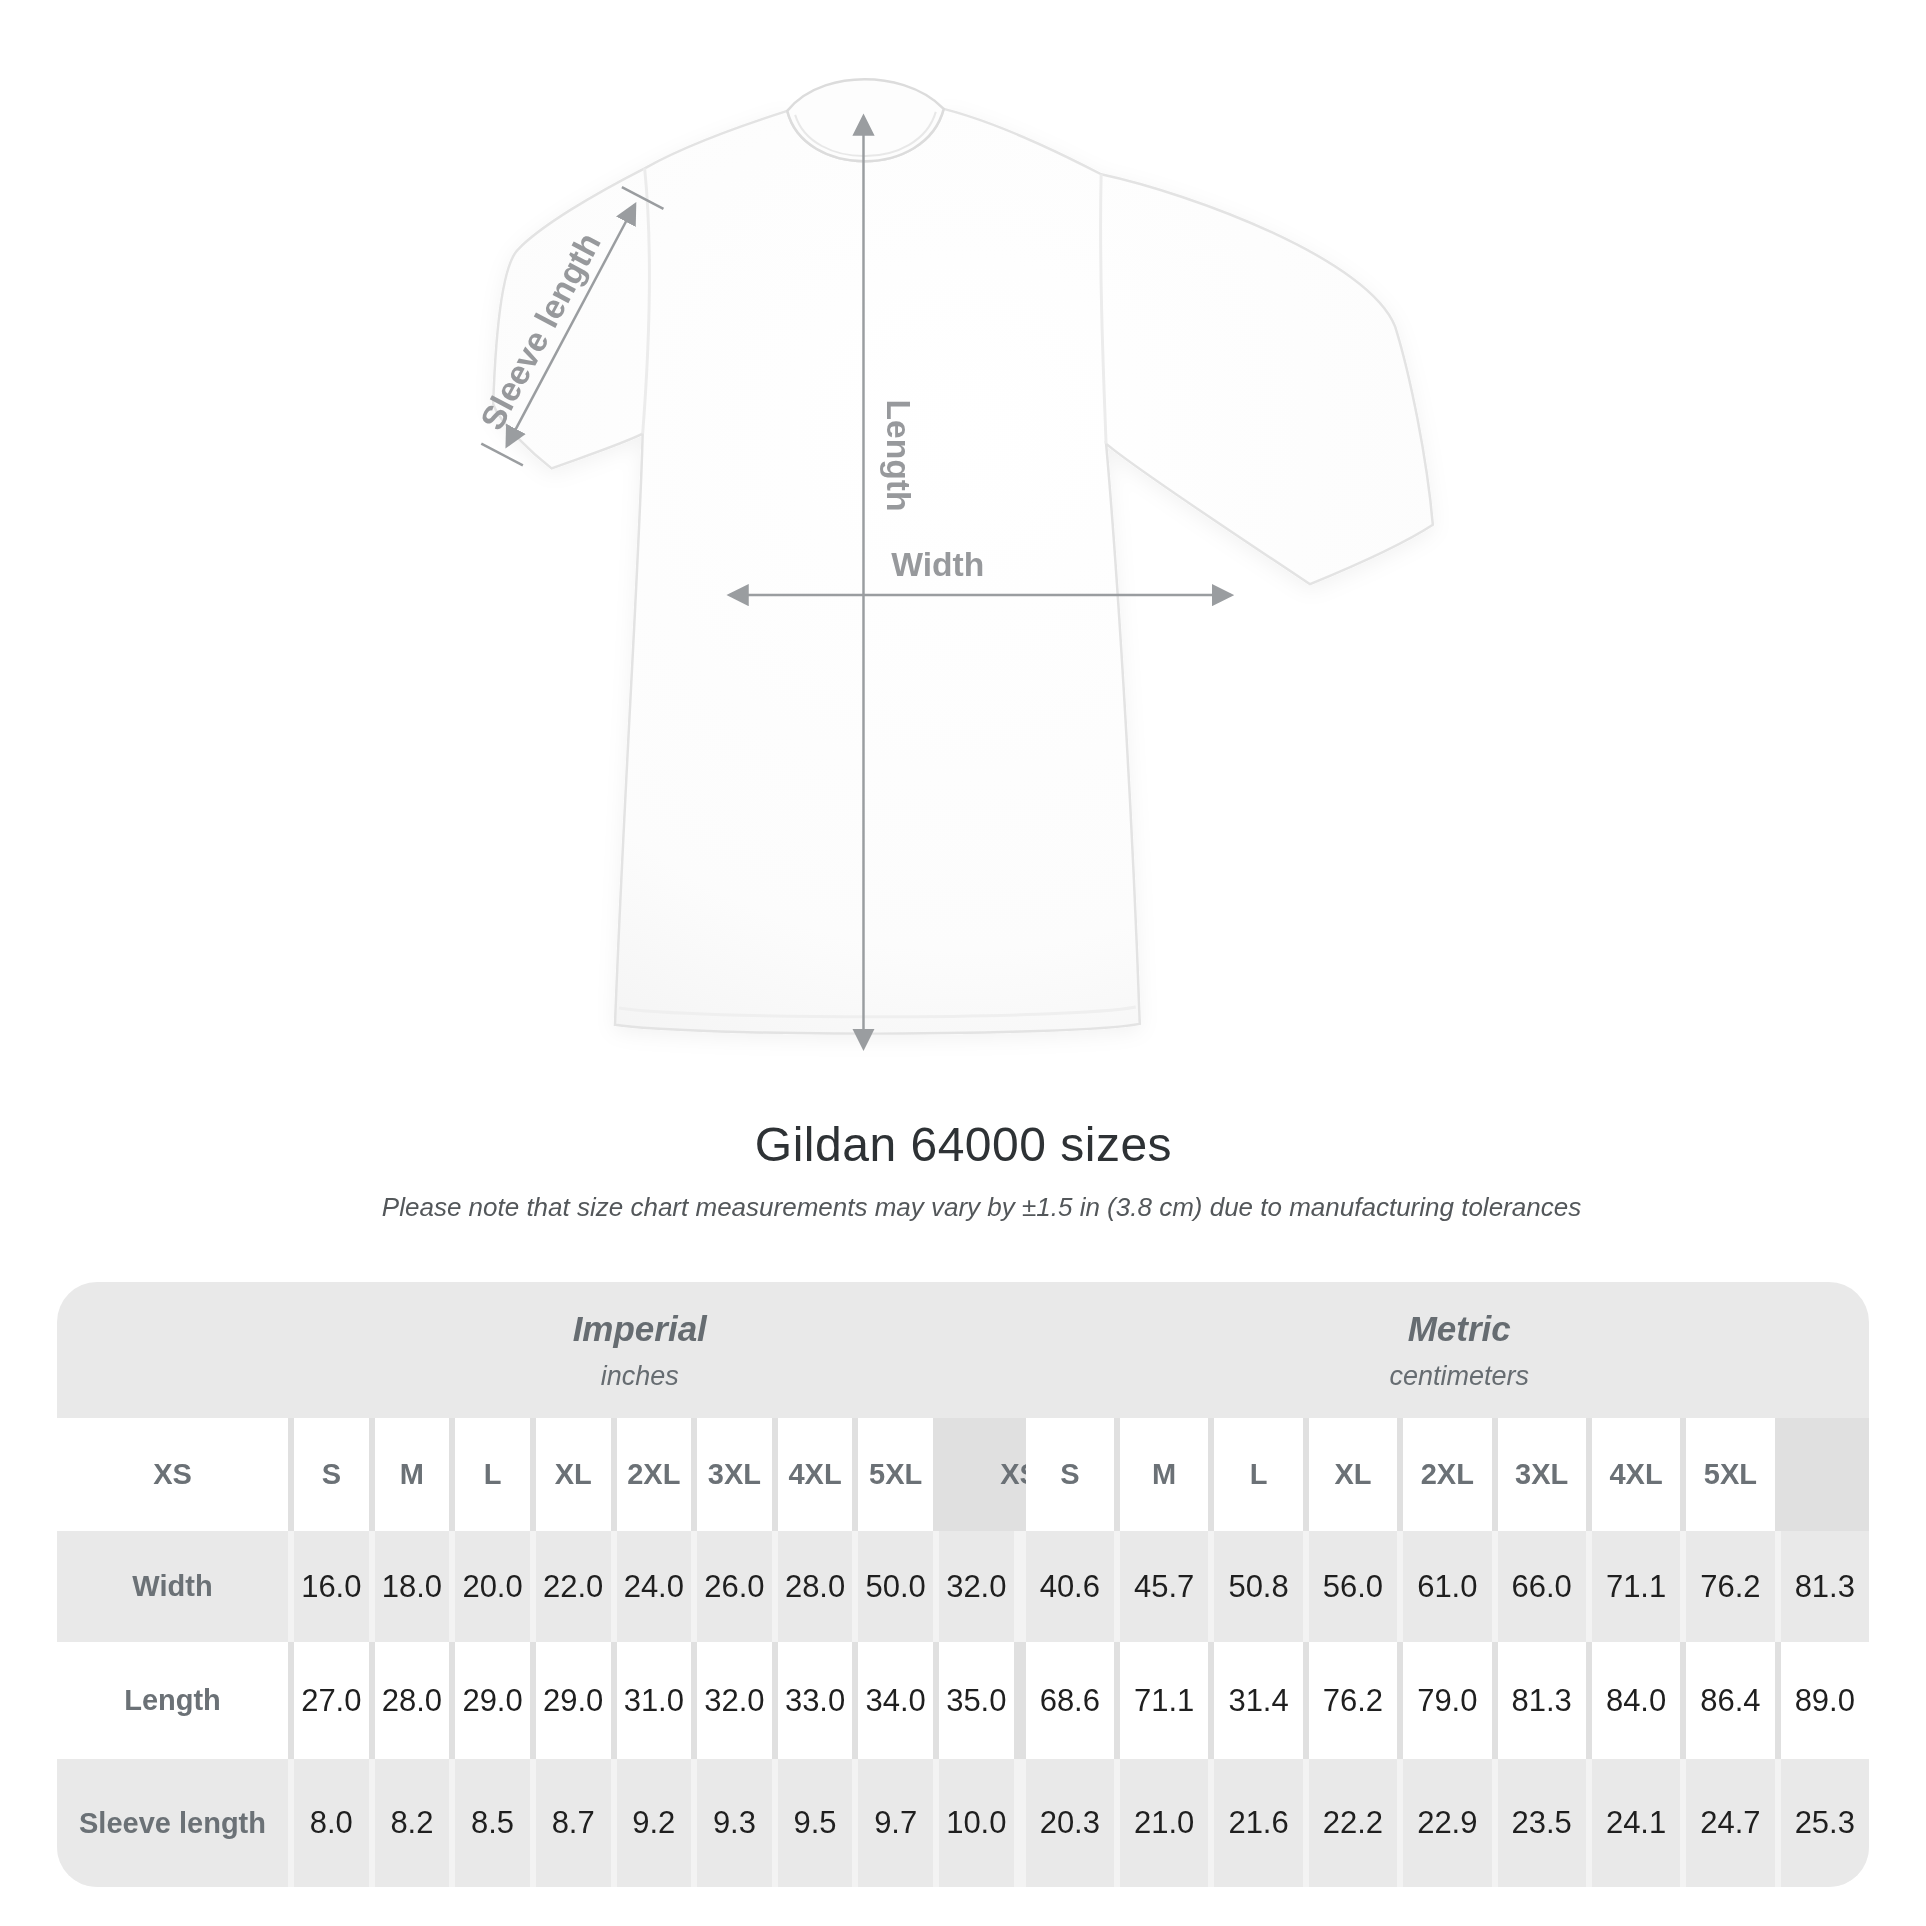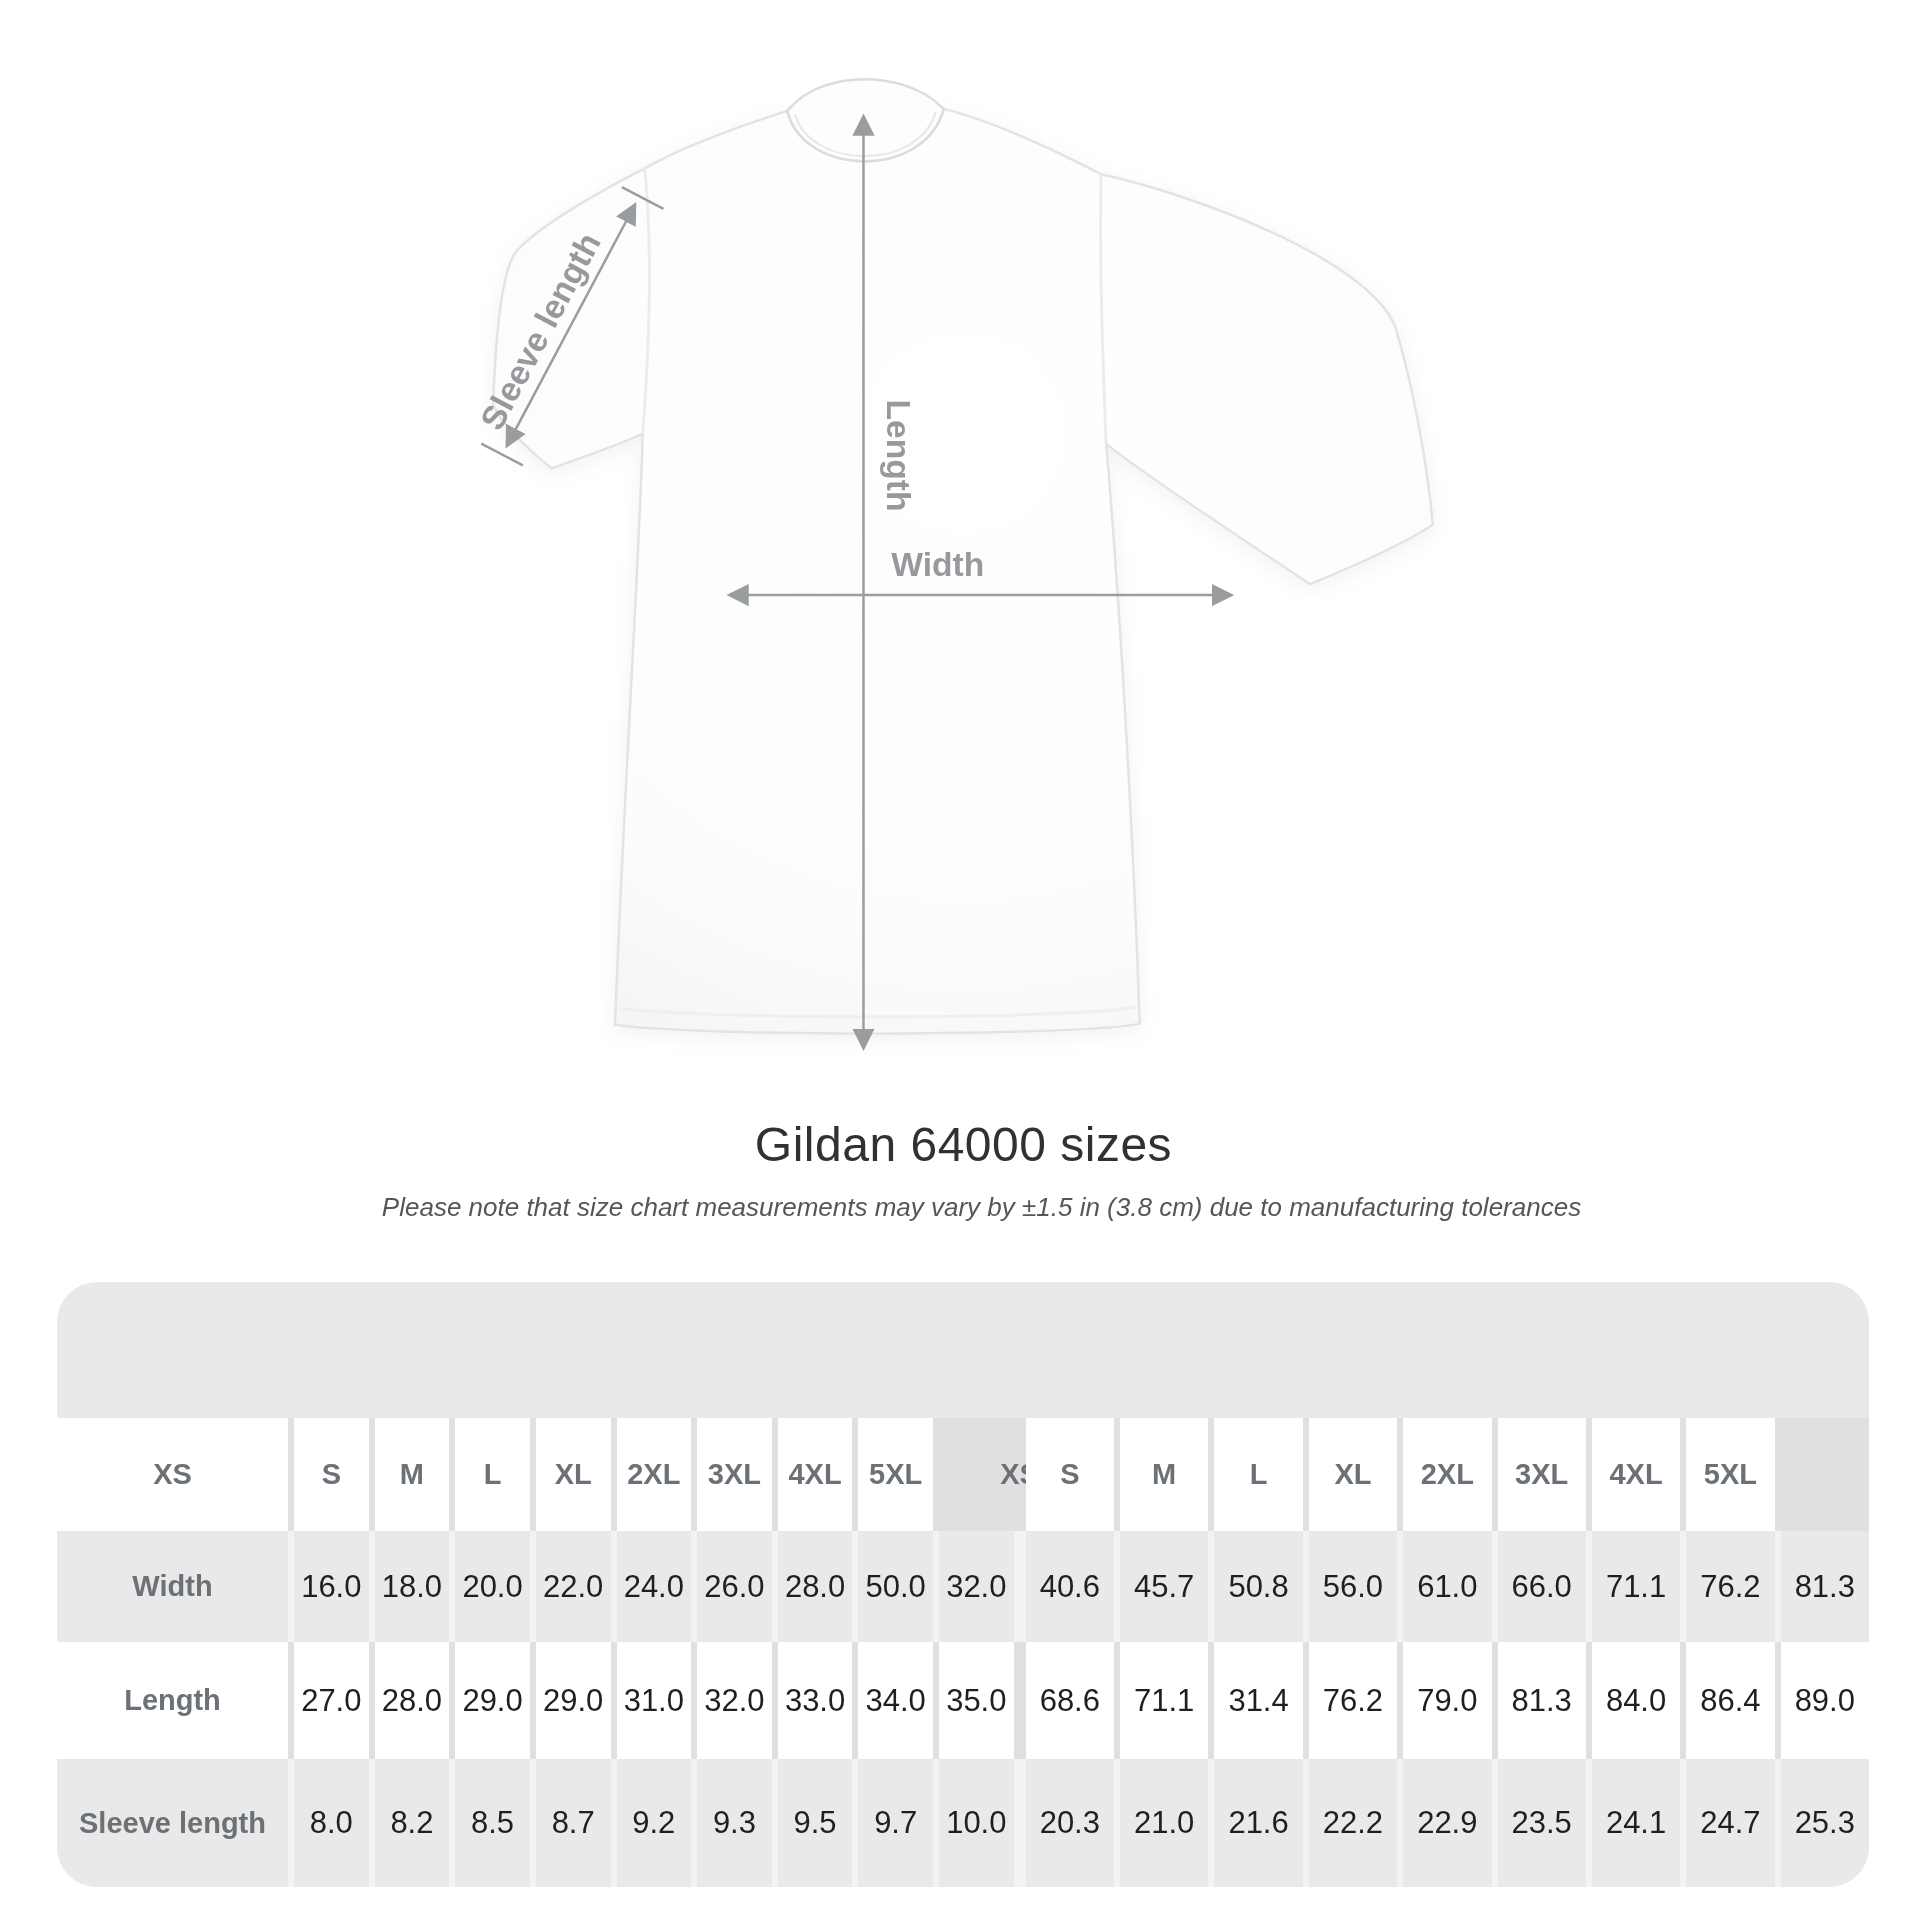--- a/index.html
+++ b/index.html
@@ -112,20 +112,28 @@
     <text x="947" y="582" text-anchor="middle">Width</text>
   </g>
 </svg>
 
 <div class="page-title">Gildan 64000 sizes</div>
 <div class="page-subtitle">Please note that size chart measurements may vary by ±1.5 in (3.8 cm) due to manufacturing tolerances</div>
 
 <div class="size-table">
 
   <div class="band band-units">
+    <div class="unit-cell imperial">
+      <div class="unit-name">Imperial</div>
+      <div class="unit-sub">inches</div>
+    </div>
+    <div class="unit-cell metric">
+      <div class="unit-name">Metric</div>
+      <div class="unit-sub">centimeters</div>
+    </div>
   </div>
 
   <div class="band row white" id="row-size">
       <div class="cell size-head">XS</div>
       <div class="cell size-head">S</div>
       <div class="cell size-head">M</div>
       <div class="cell size-head">L</div>
       <div class="cell size-head">XL</div>
       <div class="cell size-head">2XL</div>
       <div class="cell size-head">3XL</div>

